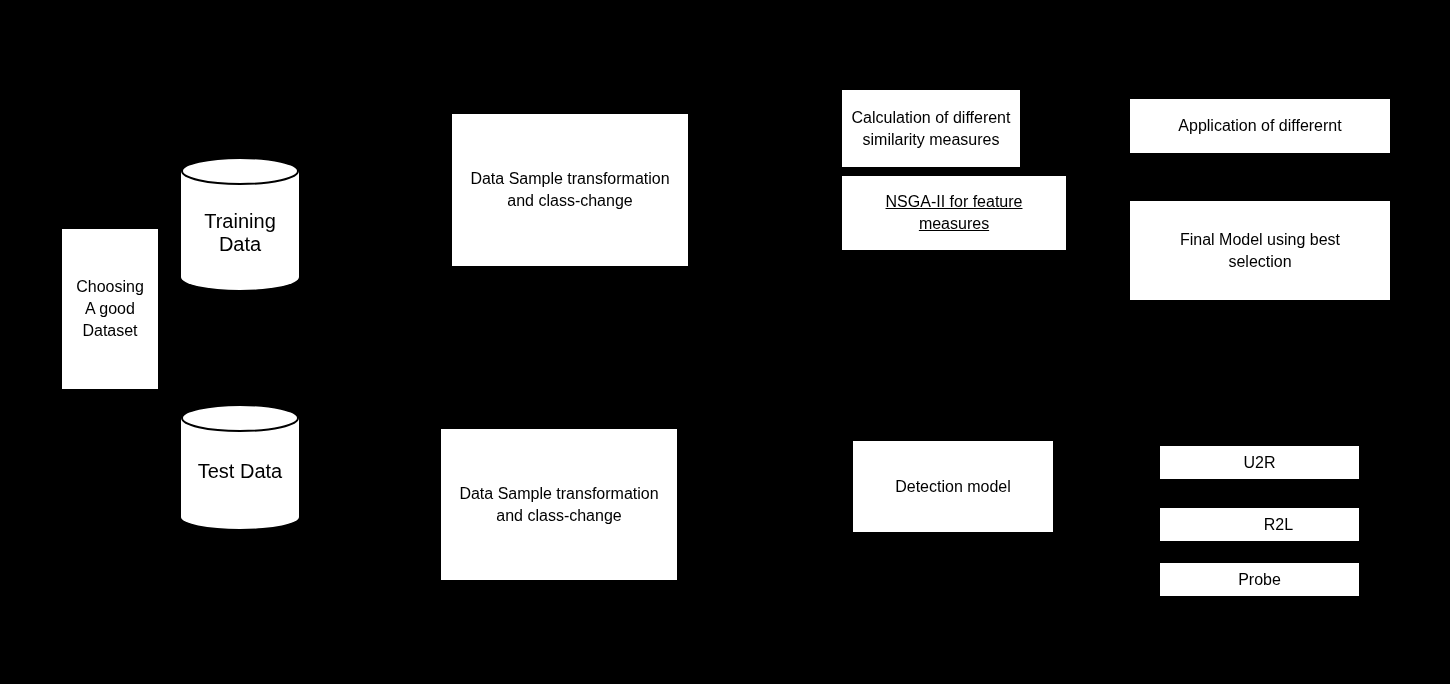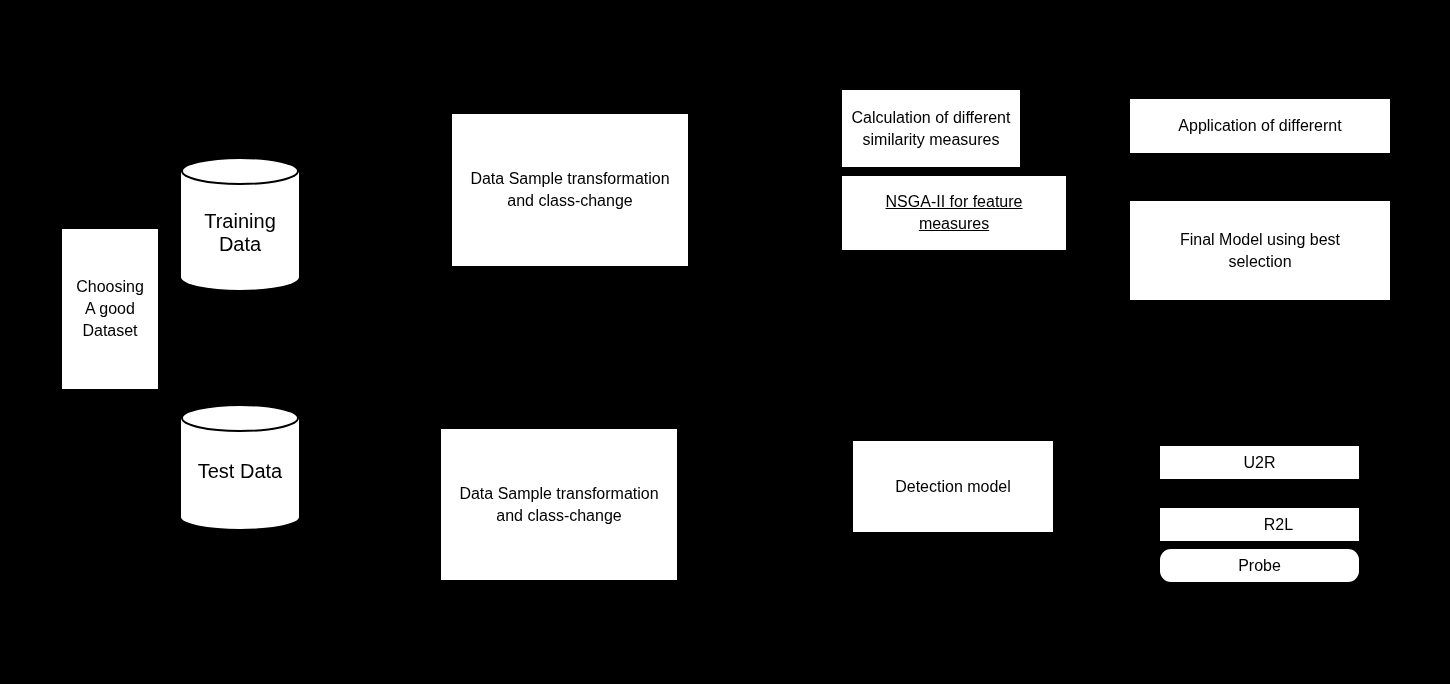--- a/index.html
+++ b/index.html
@@ -63,21 +63,21 @@
   .similarity    { left: 842px;  top: 90px;  width: 178px; height: 77px; }
   .nsga          { left: 842px;  top: 176px; width: 224px; height: 74px; text-decoration: underline; }
   .application   { left: 1130px; top: 99px;  width: 260px; height: 54px; }
   .final-model   { left: 1130px; top: 201px; width: 260px; height: 99px; }
   .detection     { left: 853px;  top: 441px; width: 200px; height: 91px; }
   .class-box     { left: 1160px; width: 199px; height: 33px; font-size: 16px; }
   .class-normal  { top: 358px; }
   .class-dos     { top: 404px; }
   .class-u2r     { top: 436px; margin-top: 10px; }
   .class-r2l     { top: 508px; padding-left: 38px; }
-  .class-probe   { top: 549px; border-radius: 11px; }
+  .class-probe   { top: 563px; }
 </style>
 </head>
 <body>
 
 <div class="stage">
 
   <div class="node choosing">
     <div>Choosing</div>
     <div>A good</div>
     <div>Dataset</div>

